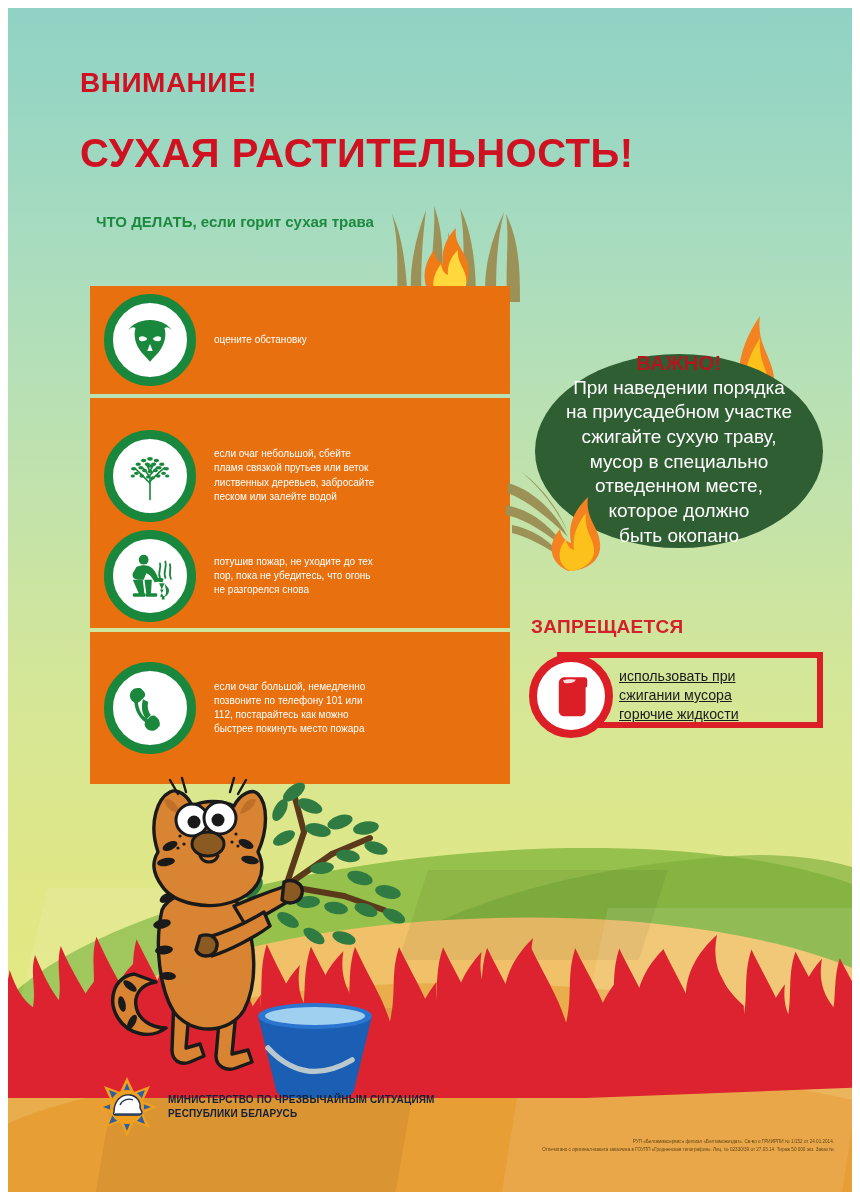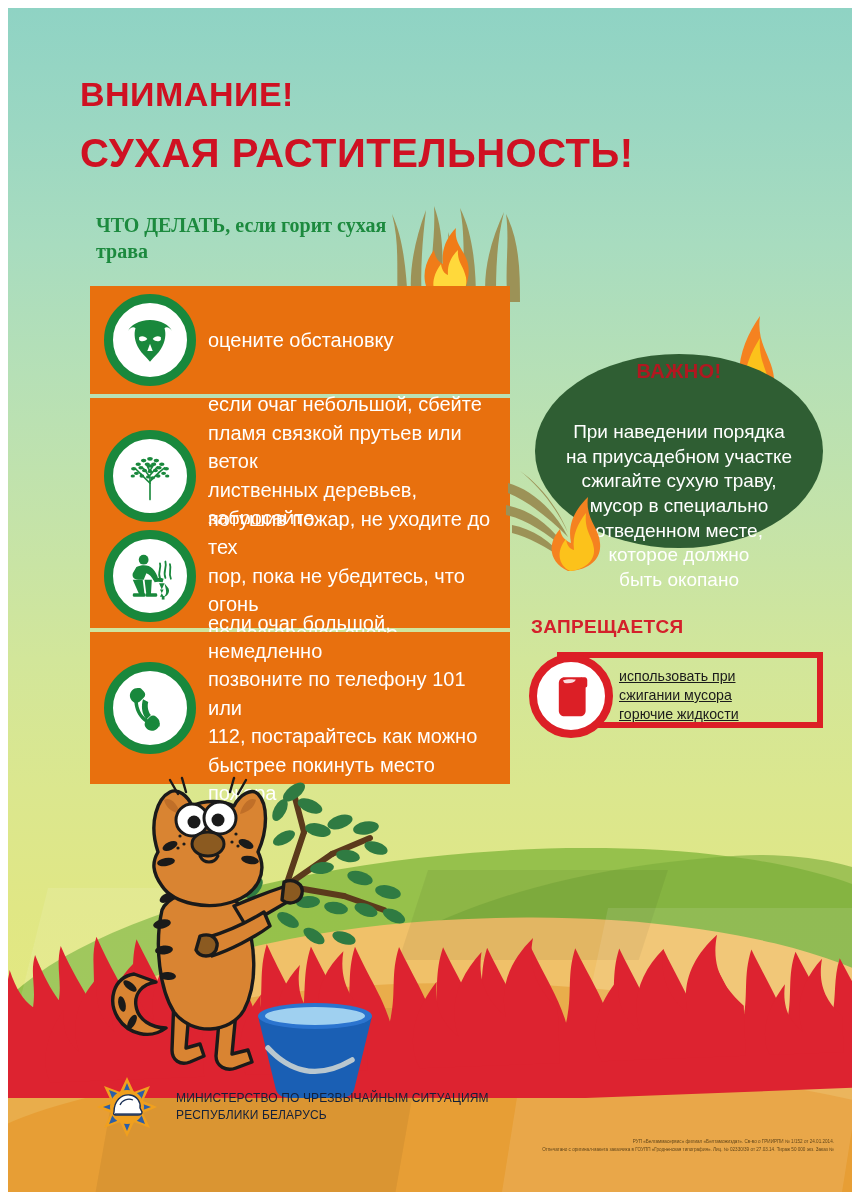--- a/index.html
+++ b/index.html
@@ -85,32 +85,31 @@
   
   .title {
     position: absolute;
     left: 72px;
     color: #cf1122;
     font-weight: bold;
     letter-spacing: .5px;
     line-height: 1.06;
     white-space: nowrap;
   }
-  #title-line1 { top: 68px; font-size: 34px; }
+  #title-line1 { top: 60px; font-size: 28px; }
   #title-line2 { top: 124px; font-size: 40px; }
 
   #howto-heading {
     position: absolute;
     left: 88px; top: 204px;
     width: 330px;
     color: #1c8a3e;
-    font-size: 20px;
+    font-size: 15px;
     font-weight: bold;
     line-height: 1.32;
-    font-family: Liberation Serif, serif;
   }
   #howto-heading .strong { font-weight: bold; }
 
   
   #grass-decor {
     position: absolute; left: 366px; top: 186px;
     width: 180px; height: 108px;
   }
 
   
@@ -128,42 +127,41 @@
     width: 92px; height: 92px;
     margin-left: 14px;
     border-radius: 50%;
     background: #ffffff;
     border: 9px solid #19883c;
     display: flex; align-items: center; justify-content: center;
   }
   .step .step-text {
     flex: 1 1 auto;
     color: #ffffff;
-    font-size: 20px;
+    font-size: 10px;
     line-height: 1.42;
-    padding: 0 12px 0 12px;
+    padding: 0 12px 0 18px;
     white-space: pre-line;
   }
   #step-1 { top: 278px; height: 108px; }
   #step-2 { top: 390px; height: 155px; }
   #step-3 { top: 516px; height: 104px; justify-content: flex-end; }
   #step-4 { top: 624px; height: 152px; }
 
   
   #important-oval {
     position: absolute;
     left: 527px; top: 346px;
     width: 288px; height: 194px;
     background: #2f5e33;
     border-radius: 50%;
     display: flex; flex-direction: column;
-    align-items: center; justify-content: space-between;
+    align-items: center; justify-content: center;
     padding: 6px 14px 8px;
     z-index: 4;
-    gap: 36px;
   }
   #important-title {
     color: #b21720;
     font-size: 20px;
     font-weight: bold;
     letter-spacing: .4px;
     margin-bottom: 1px;
   }
   #important-text {
     color: #ffffff;
@@ -223,24 +221,24 @@
   }
 
   
   #ministry {
     position: absolute;
     left: 88px; top: 1068px;
     display: flex; align-items: center;
     z-index: 8;
   }
   #ministry-text {
-    margin-left: 18px;
+    margin-left: 10px;
     color: #13203a;
-    font-size: 12px;
-    font-weight: normal;
+    font-size: 10px;
+    font-weight: bold;
     line-height: 1.42;
     letter-spacing: .15px;
     white-space: pre-line;
   }
   #imprint {
     position: absolute;
     right: 18px; top: 1130px;
     width: 440px;
     text-align: right;
     color: #4a3511;

